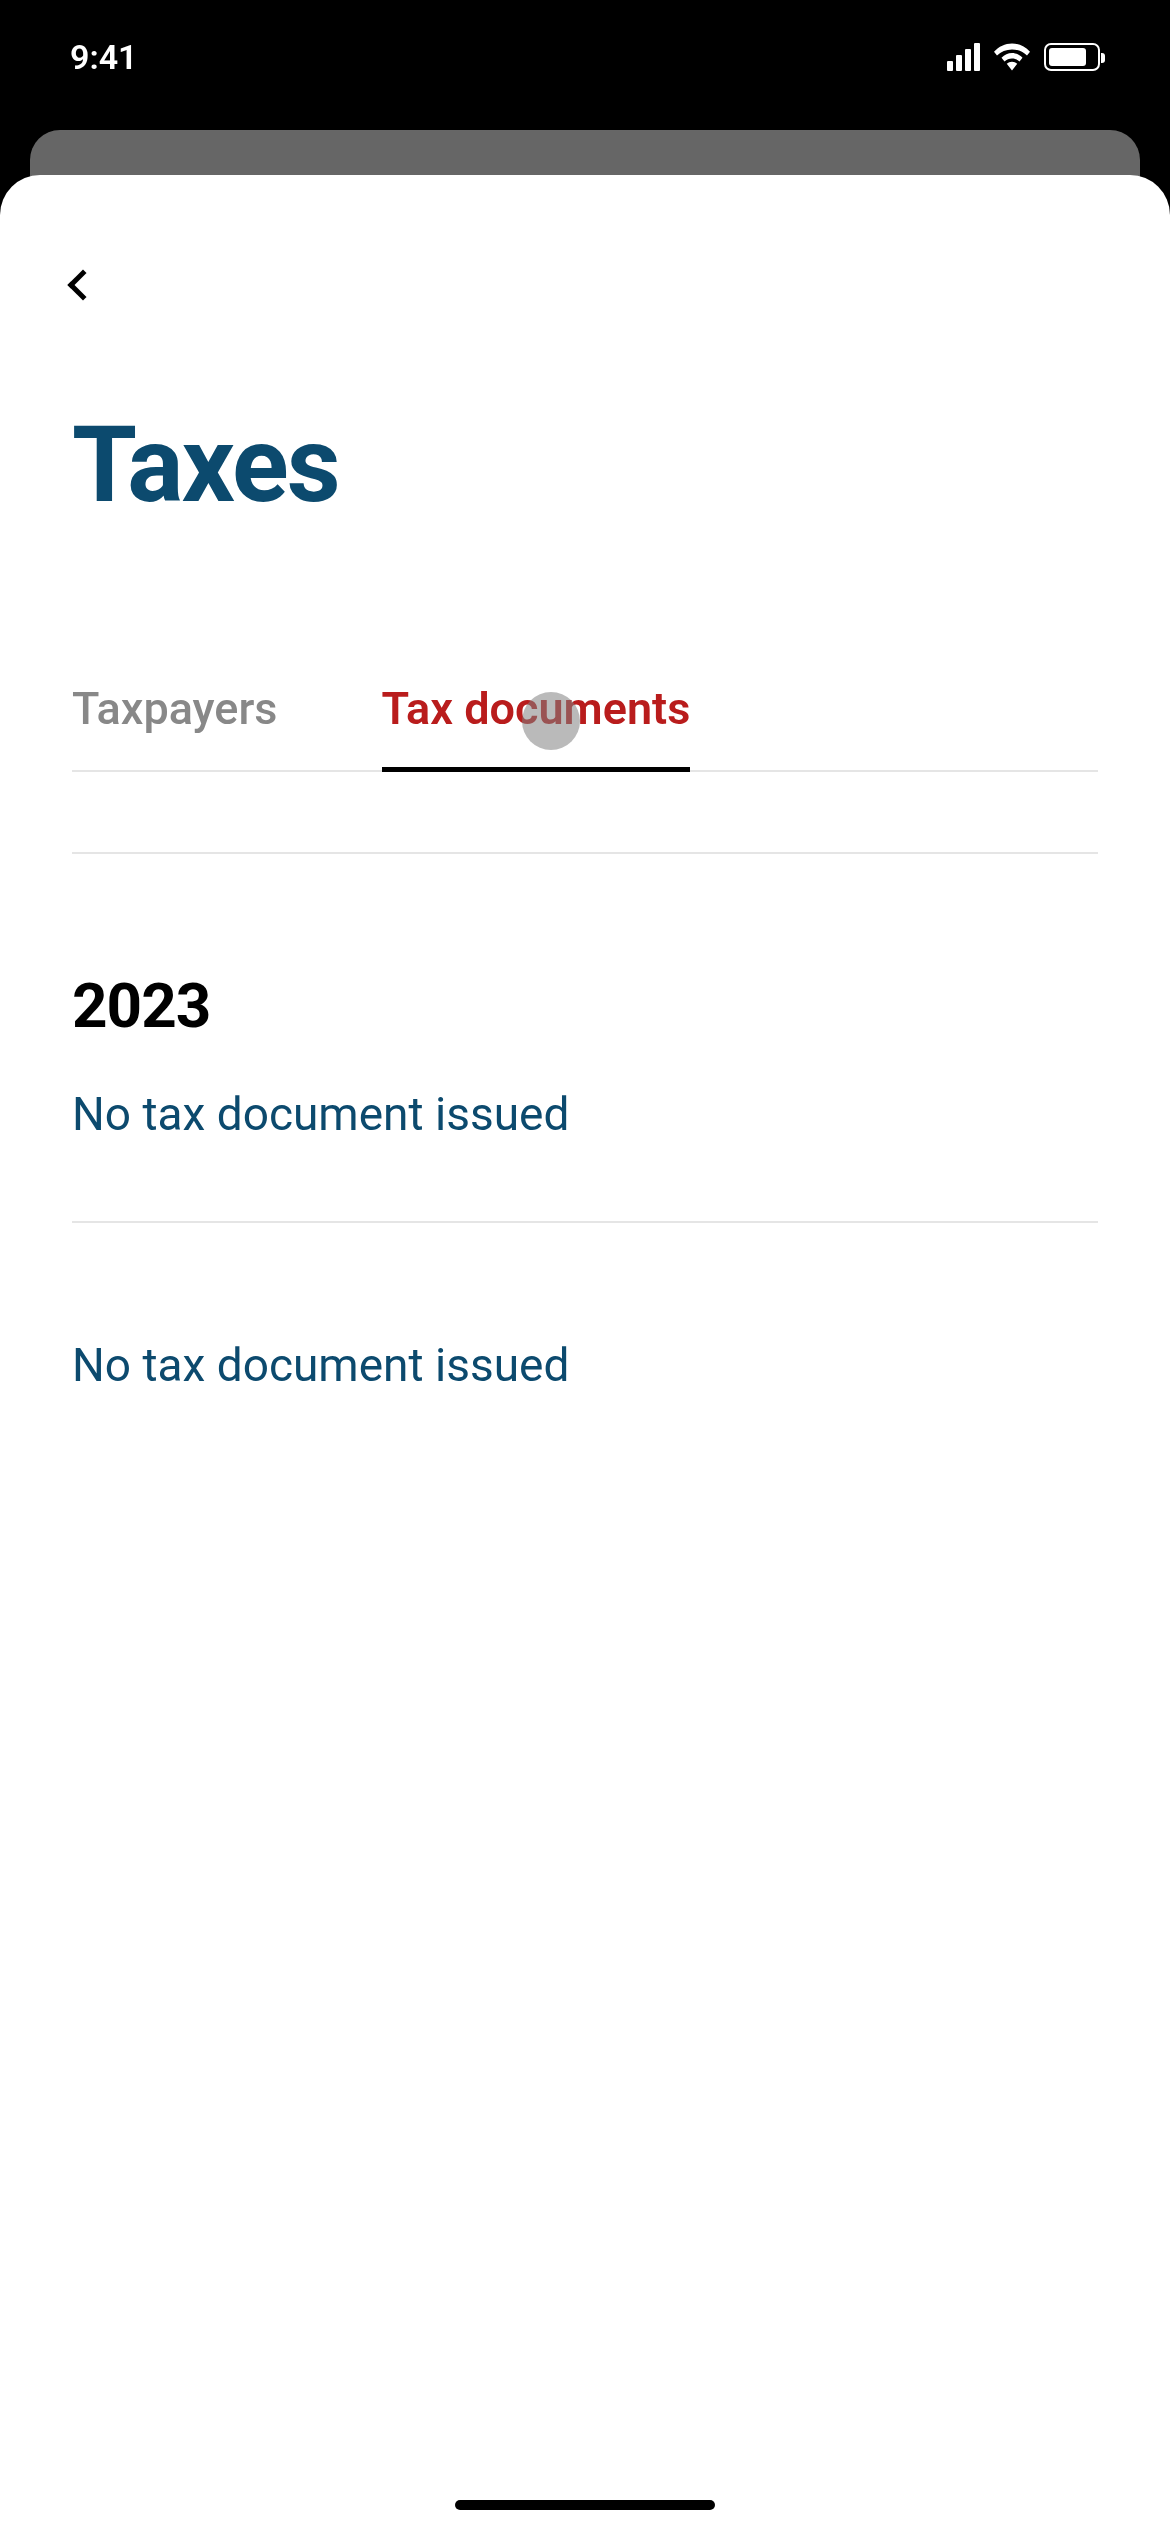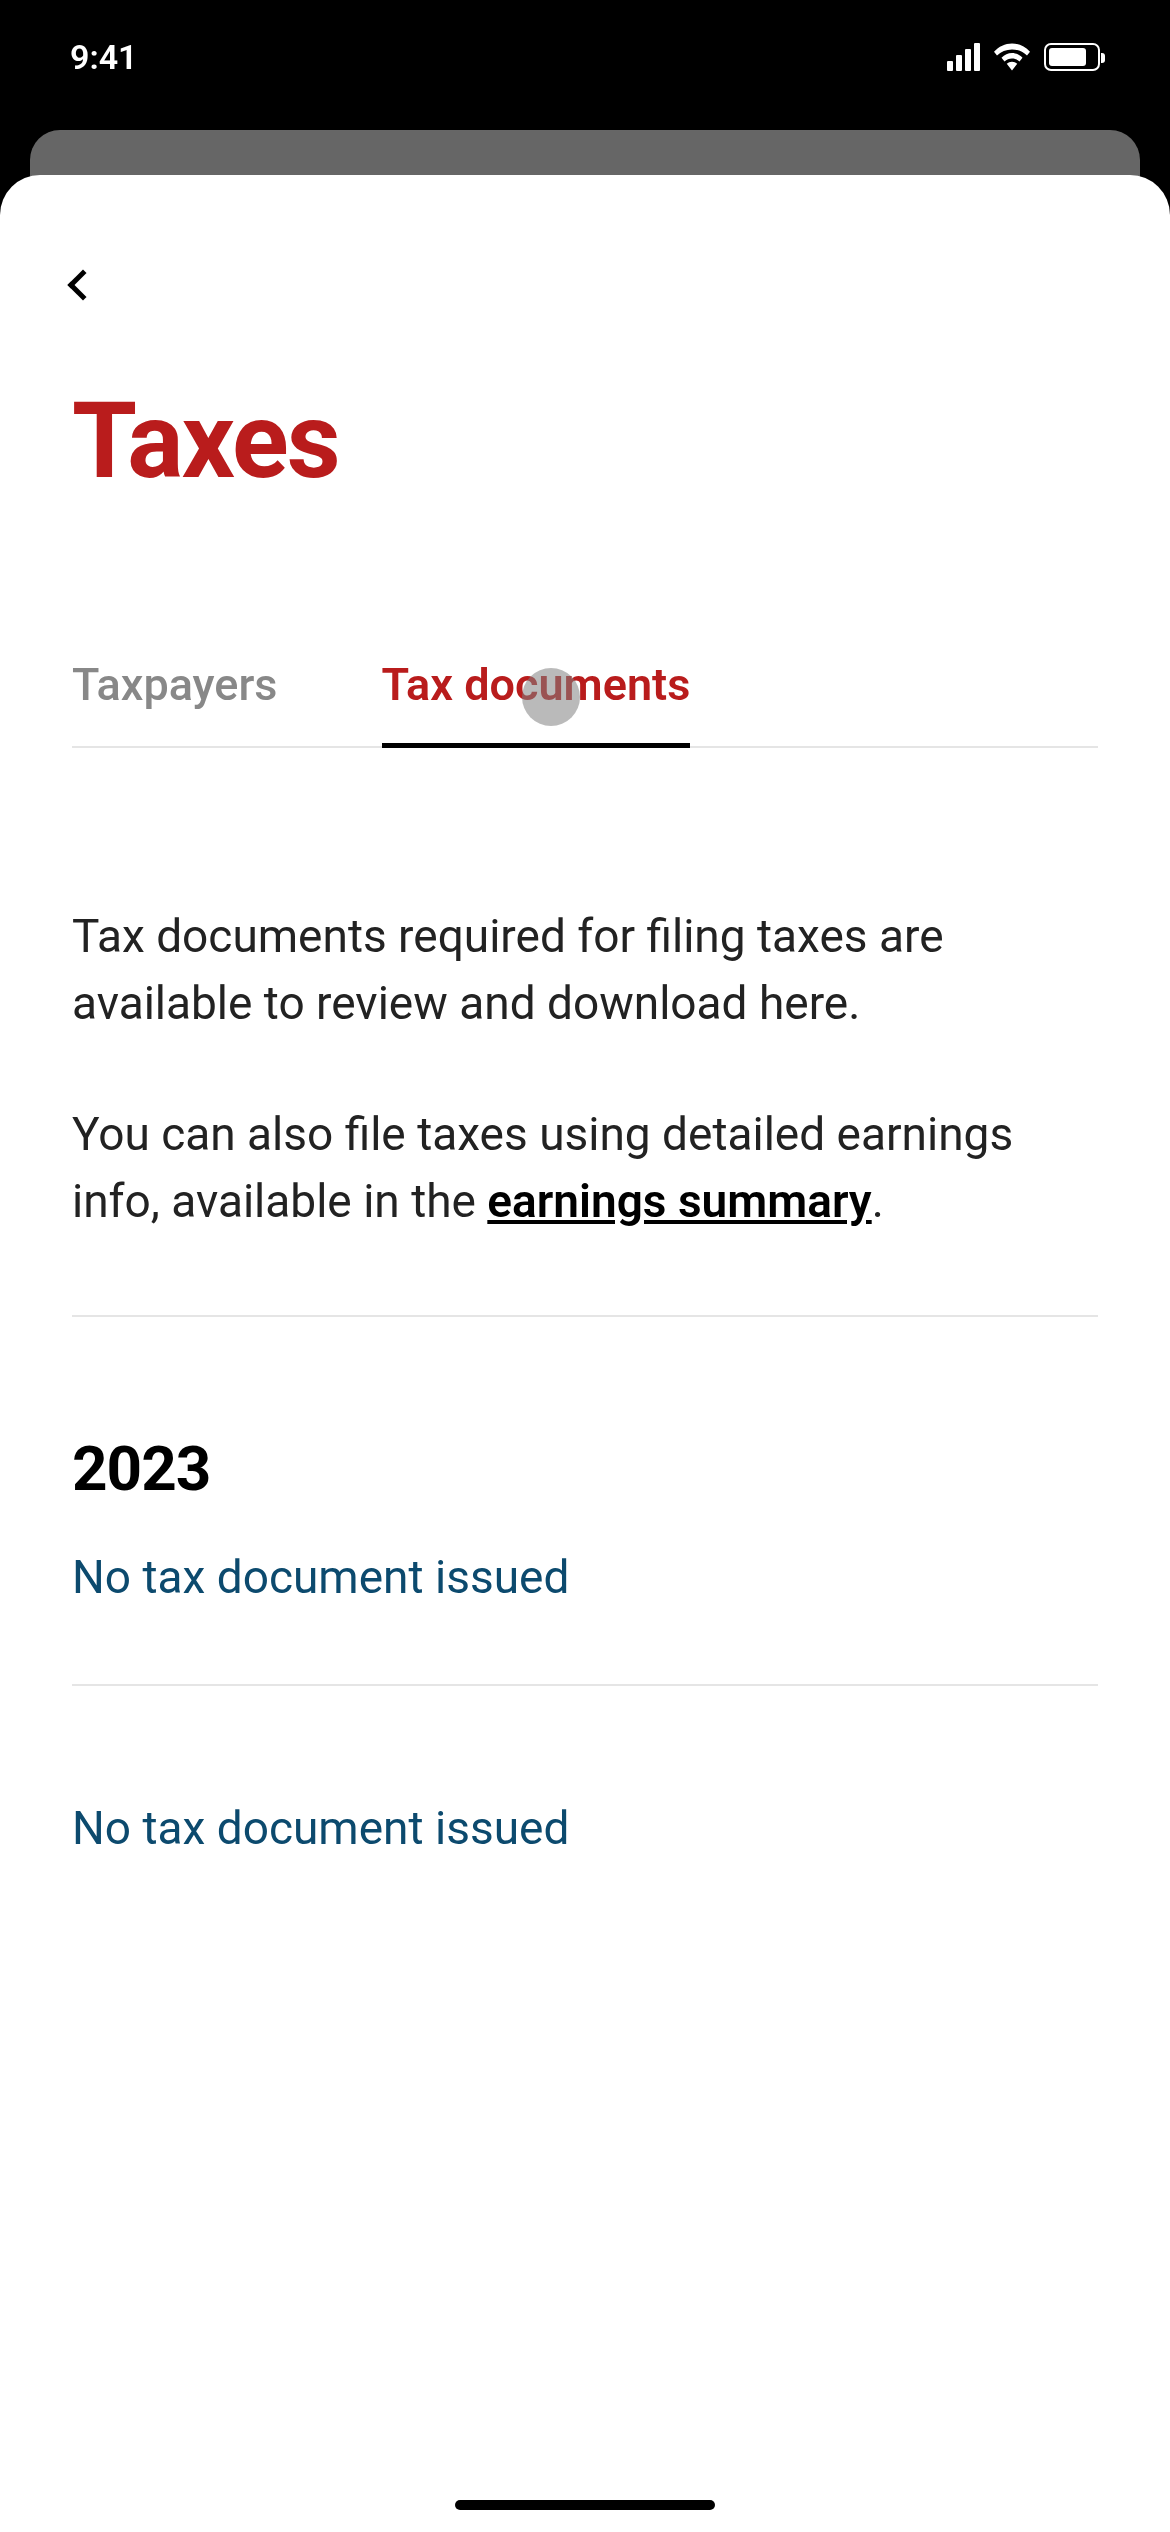--- a/index.html
+++ b/index.html
@@ -100,24 +100,24 @@
       cursor: pointer;
     }
     .back-chevron {
       width: 22px;
       height: 22px;
       border-left: 5px solid #000;
       border-bottom: 5px solid #000;
       transform: rotate(45deg);
     }
     .page-title {
-      margin-top: 70px;
+      margin-top: 94px;
       font-size: 105px;
       font-weight: 700;
-      color: #b91c1c;
+      color: #0c4a6e;
       letter-spacing: -2px;
     }
     .tabs {
       margin-top: 155px;
       display: flex;
       gap: 104px;
       border-bottom: 2px solid #e5e5e5;
       position: relative;
     }
     .tab {
@@ -225,26 +225,20 @@
   </div>
 
   <h1 class="page-title">Taxes</h1>
 
   <div class="tabs">
     <div class="tab">Taxpayers</div>
     <div class="tab active">Tax documents</div>
     <div class="touch-indicator"></div>
   </div>
 
-  <div class="description">
-    <p>Tax documents required for filing taxes are available to review and download here.</p>
-    <p>
-      <span>You can also file taxes using detailed earnings info, available in the </span><span class="link">earnings summary</span><span>.</span>
-    </p>
-  </div>
 
   <hr class="divider">
 
   <div class="year-section">
     <div class="year-title">2023</div>
     <div class="year-status">No tax document issued</div>
   </div>
 
   <hr class="divider">
 

